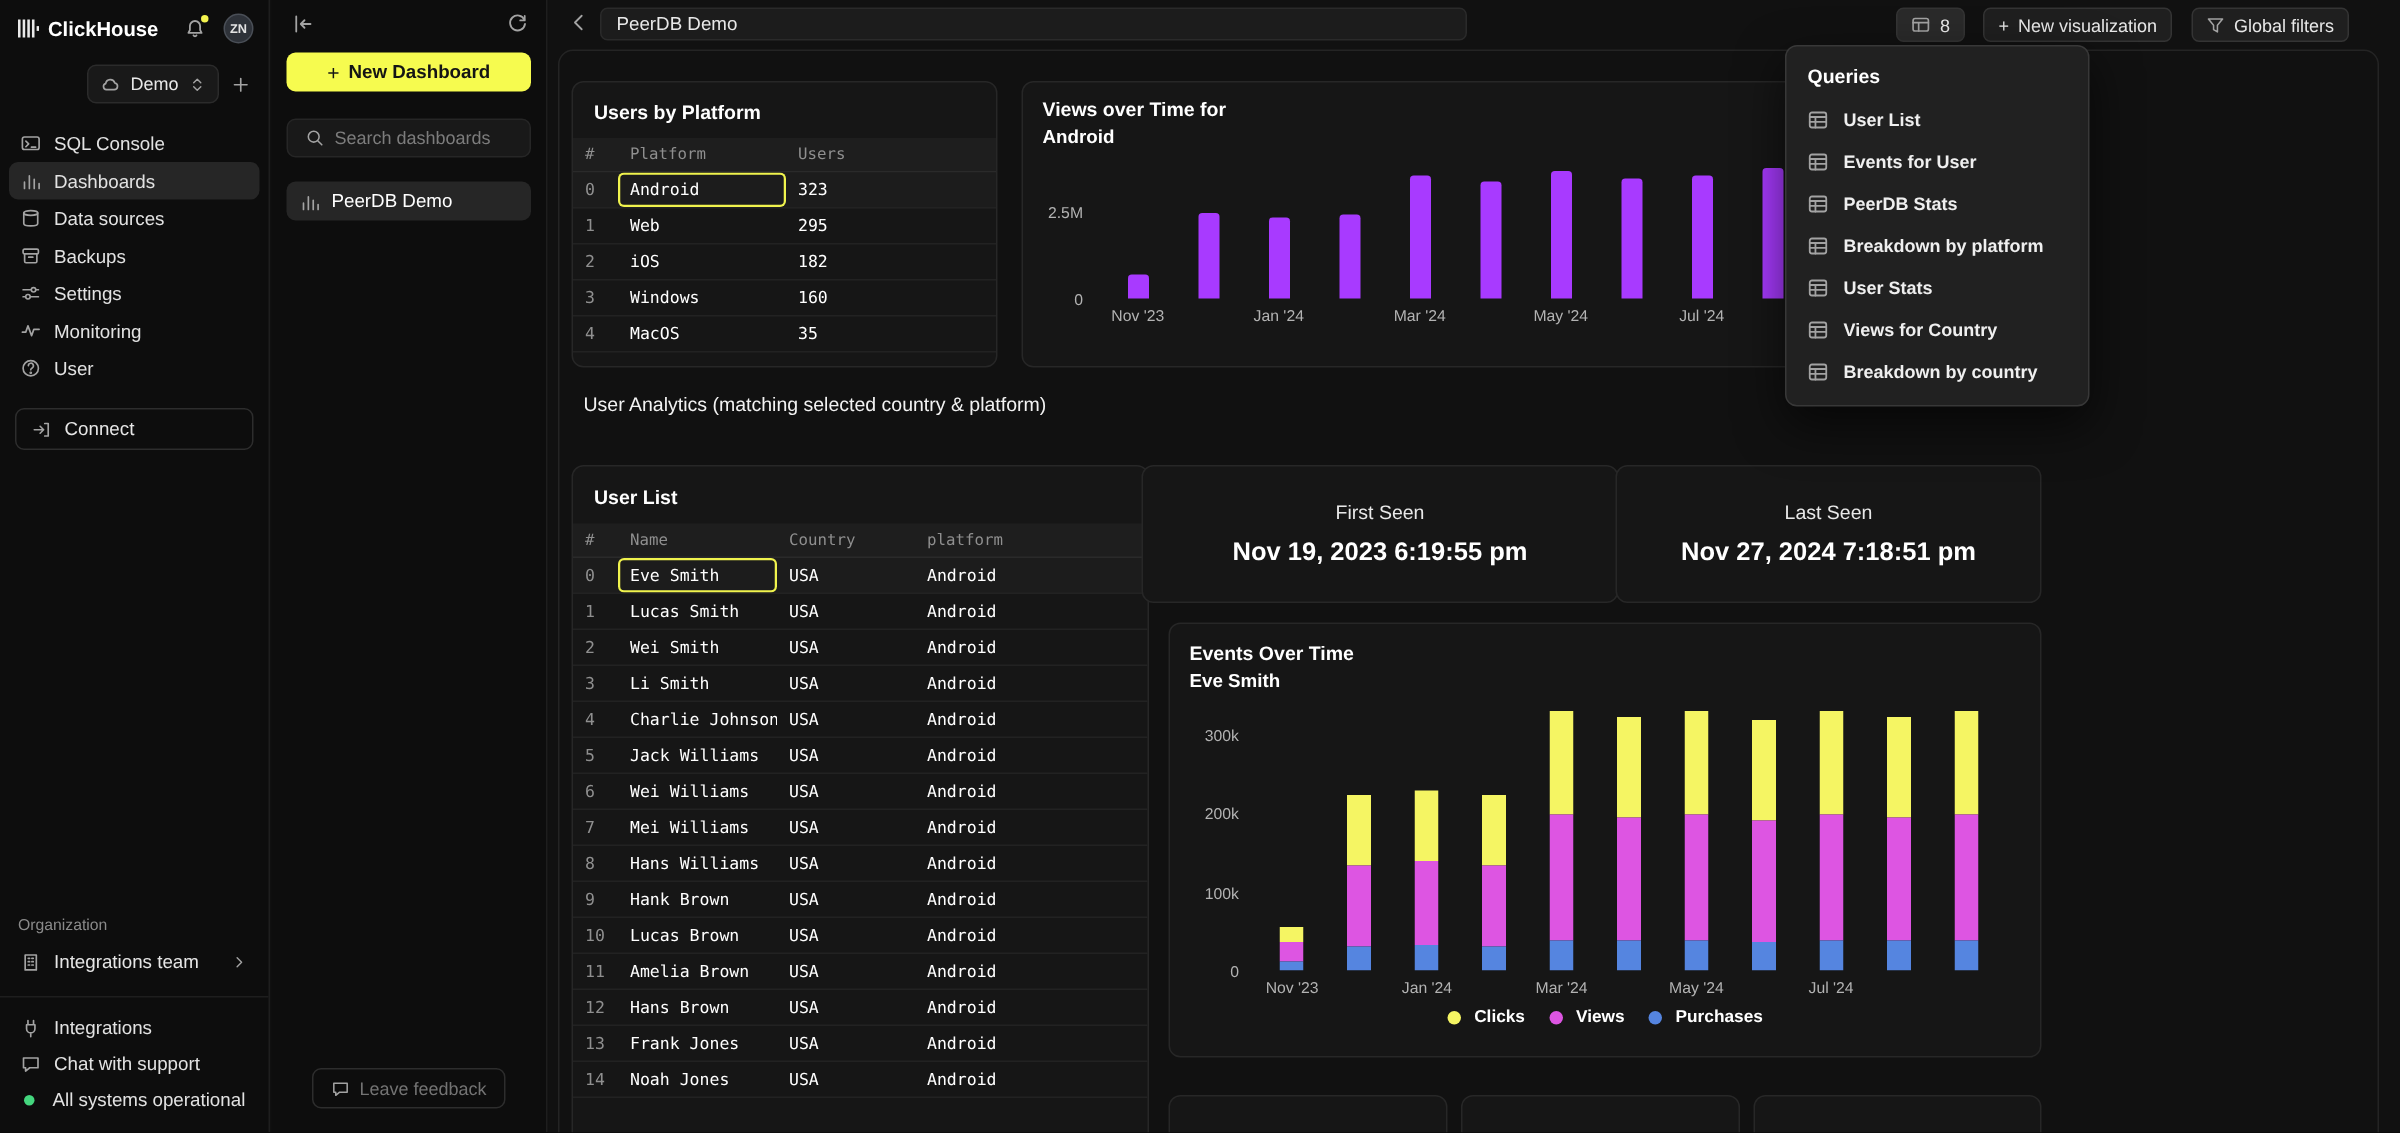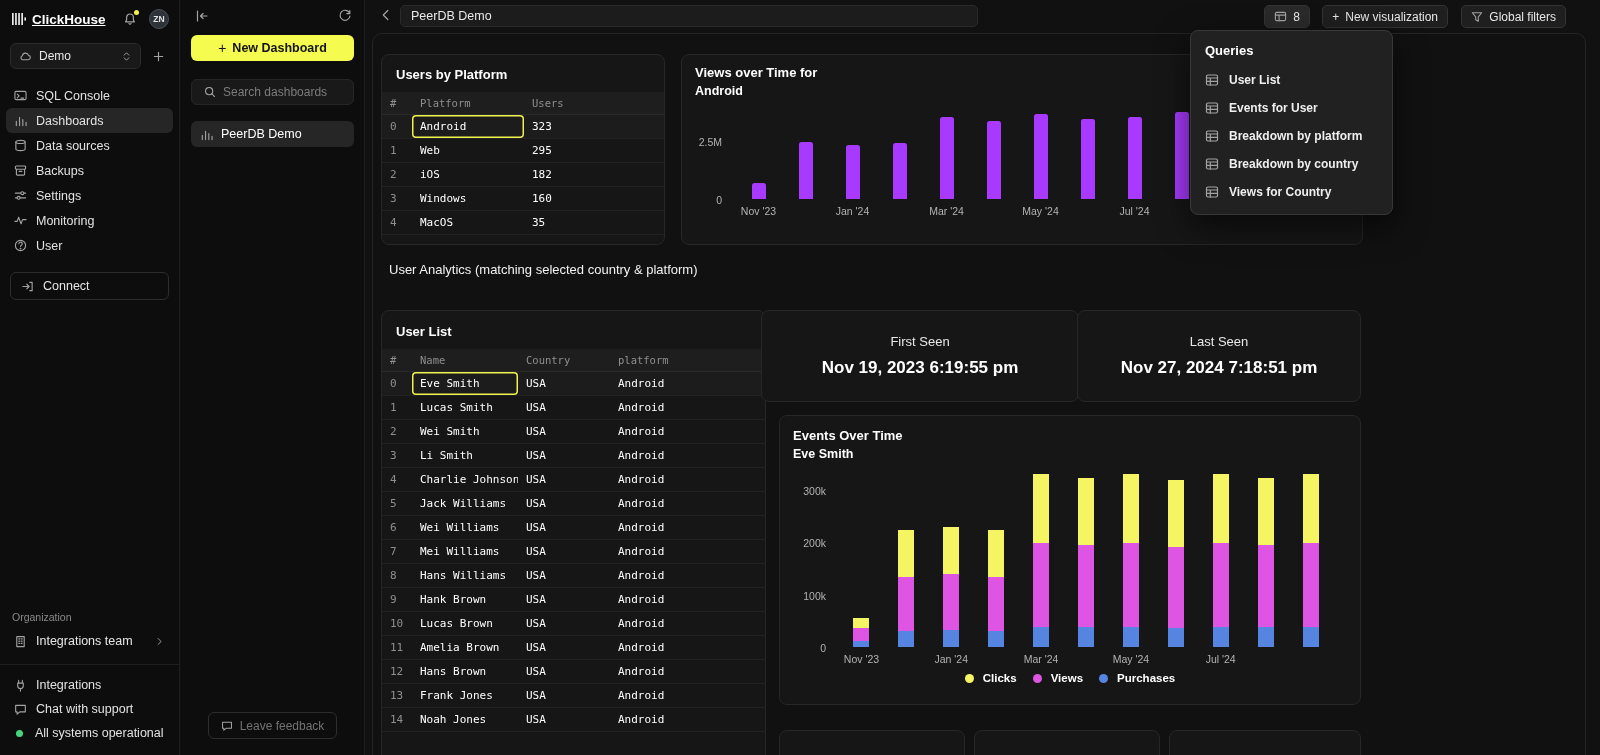--- a/index.html
+++ b/index.html
@@ -6,27 +6,27 @@
   html,body { background:#080808; }
   body { font-family:"Liberation Sans",sans-serif; color:#e8e8e8; }
   .app { position:relative; width:1600px; height:755px; background:#101010; overflow:hidden; }
 
   svg { display:block; }
   .icon svg { stroke:#a3a3a3; fill:none; stroke-width:1.2; stroke-linecap:round; stroke-linejoin:round; }
 
   
   .sidebar { position:absolute; left:0; top:0; width:180px; height:755px; background:#0d0d0d; border-right:1px solid #1e1e1e; display:flex; flex-direction:column; }
   .sb-header { display:flex; align-items:center; gap:6px; padding:9px 10px 6px 12px; }
-  .sb-title { font-size:13.5px; font-weight:700; color:#fff;text-decoration:underline; }
+  .sb-title { font-size:13.5px; font-weight:700; color:#fff; }
   .sb-spacer { flex:1; }
   .bell-wrap { position:relative; margin-right:6px; }
   .bell-dot { position:absolute; top:-2px; right:-2px; width:5px; height:5px; border-radius:50%; background:#f3f34e; }
   .avatar { width:20px; height:20px; border-radius:50%; background:#2e3239; border:1px solid #4a4f57; color:#e3e3e3; font-size:8.5px; font-weight:700; display:flex; align-items:center; justify-content:center; }
   .workspace-row { display:flex; align-items:center; gap:6px; margin:8px 10px 4px 10px; }
-  .workspace-select { flex:1; height:26px; background:#191919; border:1px solid #2b2b2b; border-radius:6px; display:flex; align-items:center; gap:7px; padding:0 8px; font-size:12px; color:#e8e8e8; cursor:pointer; }
+  .workspace-select { flex:1; height:26px; background:#191919; border:1px solid #2b2b2b; border-radius:6px; display:flex; align-items:center; gap:7px; padding:0 8px; font-size:12px; color:#e8e8e8; cursor:pointer;margin-left:48px; }
   .ws-label { flex:1; }
   .plus-btn { width:22px; height:22px; display:flex; align-items:center; justify-content:center; color:#b9b9b9; cursor:pointer; }
   .sb-nav { margin:10px 6px 0 6px; }
   .nav-item { display:flex; align-items:center; gap:9px; height:25px; padding:0 8px; border-radius:6px; font-size:12.5px; color:#e2e2e2; cursor:pointer; }
   .nav-item.active { background:#262626; }
   .connect-btn { margin:14px 10px 0 10px; height:28px; border:1px solid #2d2d2d; border-radius:6px; display:flex; align-items:center; gap:9px; padding:0 10px; font-size:12.5px; color:#e6e6e6; cursor:pointer; }
   .sb-bottom { margin-top:auto; padding-bottom:10px; }
   .org-label { font-size:10.5px; color:#8a8a8a; margin:0 12px 5px 12px; }
   .org-team { display:flex; align-items:center; gap:9px; height:26px; margin:0 6px; padding:0 8px; border-radius:6px; font-size:12.5px; color:#e6e6e6; cursor:pointer; }
   .org-chevron { margin-left:auto; }
@@ -694,36 +694,54 @@
           </span>
           <span>Events for User</span>
         </div>
         <div class="qm-item">
           <span class="icon">
             <svg width="14" height="14" viewBox="0 0 14 14">
               <rect x="1.5" y="2" width="11" height="10" rx="1.5"></rect>
               <path d="M1.5 5h11M1.5 8.3h11M5.3 5v7"></path>
             </svg>
           </span>
-          <span>Breakdown by platform</span>
+          <span>PeerDB Stats</span>
         </div>
         <div class="qm-item">
           <span class="icon">
             <svg width="14" height="14" viewBox="0 0 14 14">
               <rect x="1.5" y="2" width="11" height="10" rx="1.5"></rect>
               <path d="M1.5 5h11M1.5 8.3h11M5.3 5v7"></path>
             </svg>
           </span>
-          <span>Breakdown by country</span>
+          <span>Breakdown by platform</span>
         </div>
         <div class="qm-item">
           <span class="icon">
             <svg width="14" height="14" viewBox="0 0 14 14">
               <rect x="1.5" y="2" width="11" height="10" rx="1.5"></rect>
               <path d="M1.5 5h11M1.5 8.3h11M5.3 5v7"></path>
             </svg>
           </span>
+          <span>User Stats</span>
+        </div>
+        <div class="qm-item">
+          <span class="icon">
+            <svg width="14" height="14" viewBox="0 0 14 14">
+              <rect x="1.5" y="2" width="11" height="10" rx="1.5"></rect>
+              <path d="M1.5 5h11M1.5 8.3h11M5.3 5v7"></path>
+            </svg>
+          </span>
           <span>Views for Country</span>
         </div>
+        <div class="qm-item">
+          <span class="icon">
+            <svg width="14" height="14" viewBox="0 0 14 14">
+              <rect x="1.5" y="2" width="11" height="10" rx="1.5"></rect>
+              <path d="M1.5 5h11M1.5 8.3h11M5.3 5v7"></path>
+            </svg>
+          </span>
+          <span>Breakdown by country</span>
+        </div>
       </div>
   </div>
 
 </div>
 
 </body></html>

